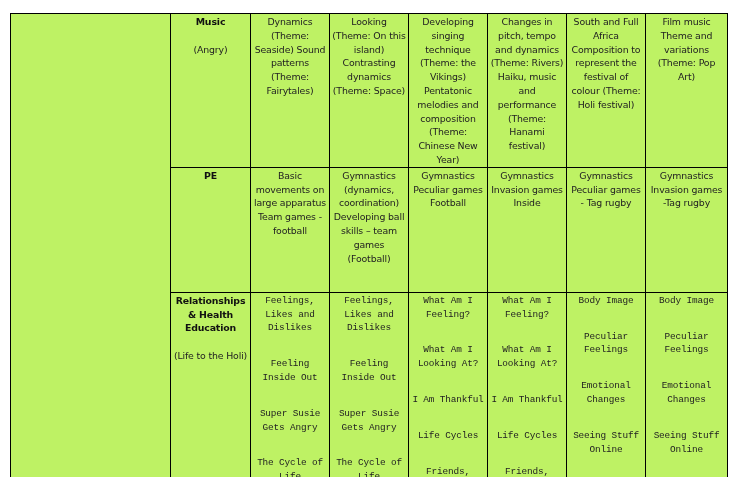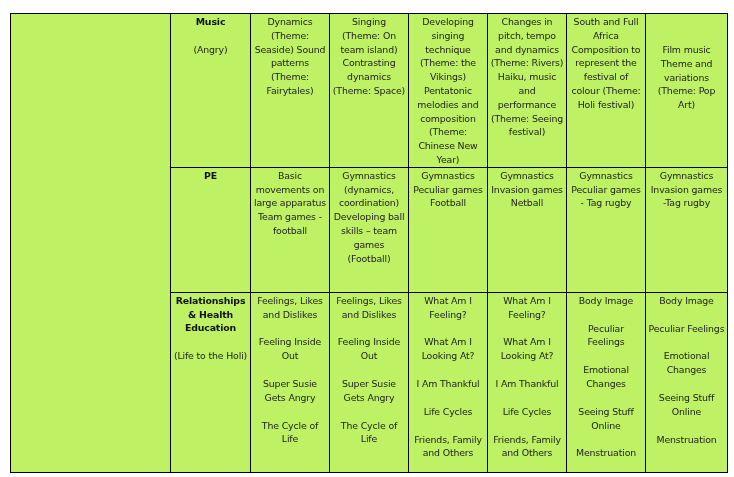--- a/index.html
+++ b/index.html
@@ -6,22 +6,22 @@
     body { width: 734px; height: 477px; position: relative; overflow: hidden;
            font-family: "DejaVu Sans", sans-serif; }
     .tbl { position: absolute; left: 10px; top: 13px; border-collapse: collapse;
            background: #bef264; table-layout: fixed; }
     .tbl td { border: 1px solid #000; vertical-align: top; text-align: center;
               font-size: 9.4px; line-height: 13.8px; color: #222; padding: 1px 2px 0 2px;
               letter-spacing: -0.15px; }
     .tbl td.blank { border-right: 1px solid #000; }
     .subj { font-weight: bold; color: #111; }
     .gap { height: 13.8px; }
-    .item { display: block; }
-    .item + .item { margin-top: 14px; }
+    .item { display: block; font-family: Liberation Mono, monospace; }
+    .item + .item { margin-top: 22px; }
   </style>
 </head>
 <body>
 
 <table class="tbl">
   <colgroup>
     <col style="width:160px">
       <col style="width:80px">
       <col style="width:79px">
       <col style="width:79px">
@@ -32,34 +32,34 @@
   </colgroup>
   <tbody>
       <tr style="height:152px">
     <td class="blank" rowspan="3"></td>
     <td>
       <div class="subj">Music</div>
       <div class="gap"></div>
       <div>(Angry)</div>
     </td>
     <td>Dynamics (Theme: Seaside) Sound patterns (Theme: Fairytales)</td>
-    <td>Singing (Theme: On team island) Contrasting dynamics (Theme: Space)</td>
+    <td>Looking (Theme: On this island) Contrasting dynamics (Theme: Space)</td>
     <td>Developing singing technique (Theme: the Vikings) Pentatonic melodies and composition (Theme: Chinese New Year)</td>
-    <td>Changes in pitch, tempo and dynamics (Theme: Rivers) Haiku, music and performance (Theme: Seeing festival)</td>
+    <td>Changes in pitch, tempo and dynamics (Theme: Rivers) Haiku, music and performance (Theme: Hanami festival)</td>
     <td>South and Full Africa Composition to represent the festival of colour (Theme: Holi festival)</td>
-    <td style="padding-top:29px">Film music Theme and variations (Theme: Pop Art)</td>
+    <td style="padding-top:1px">Film music Theme and variations (Theme: Pop Art)</td>
   </tr>
   <tr style="height:125px">
     <td>
       <div class="subj">PE</div>
     </td>
     <td>Basic movements on large apparatus Team games - football</td>
     <td>Gymnastics (dynamics, coordination) Developing ball skills – team games (Football)</td>
     <td>Gymnastics Peculiar games Football</td>
-    <td>Gymnastics Invasion games Netball</td>
+    <td>Gymnastics Invasion games Inside</td>
     <td>Gymnastics Peculiar games - Tag rugby</td>
     <td>Gymnastics Invasion games -Tag rugby</td>
   </tr>
   <tr style="height:180px">
     <td>
       <div class="subj">Relationships &amp; Health Education</div>
       <div class="gap"></div>
       <div>(Life to the Holi)</div>
     </td>
     <td>

